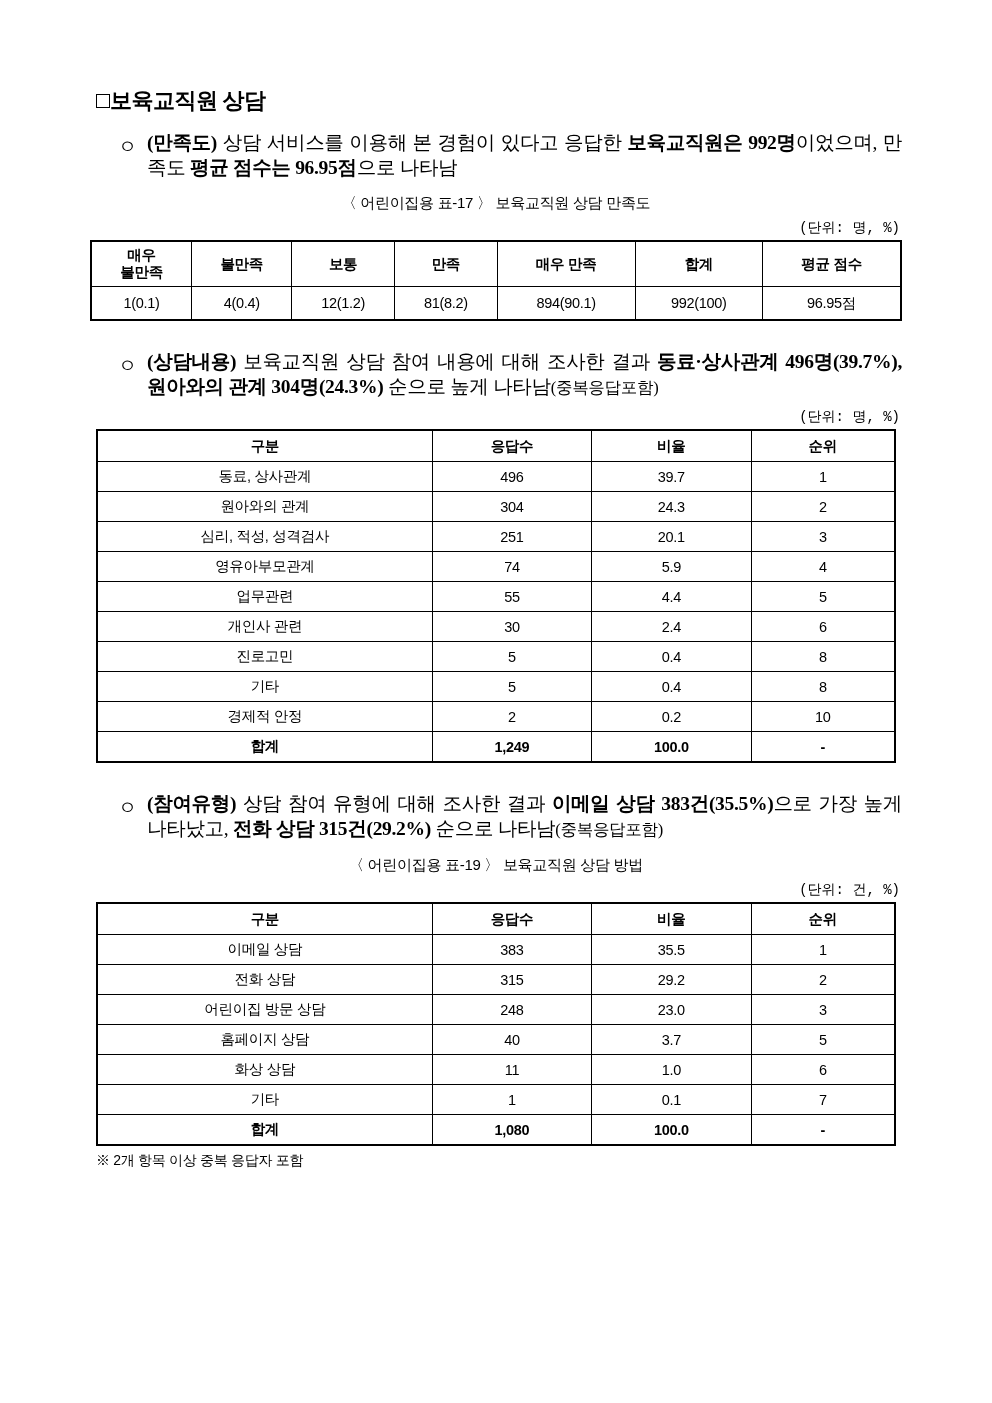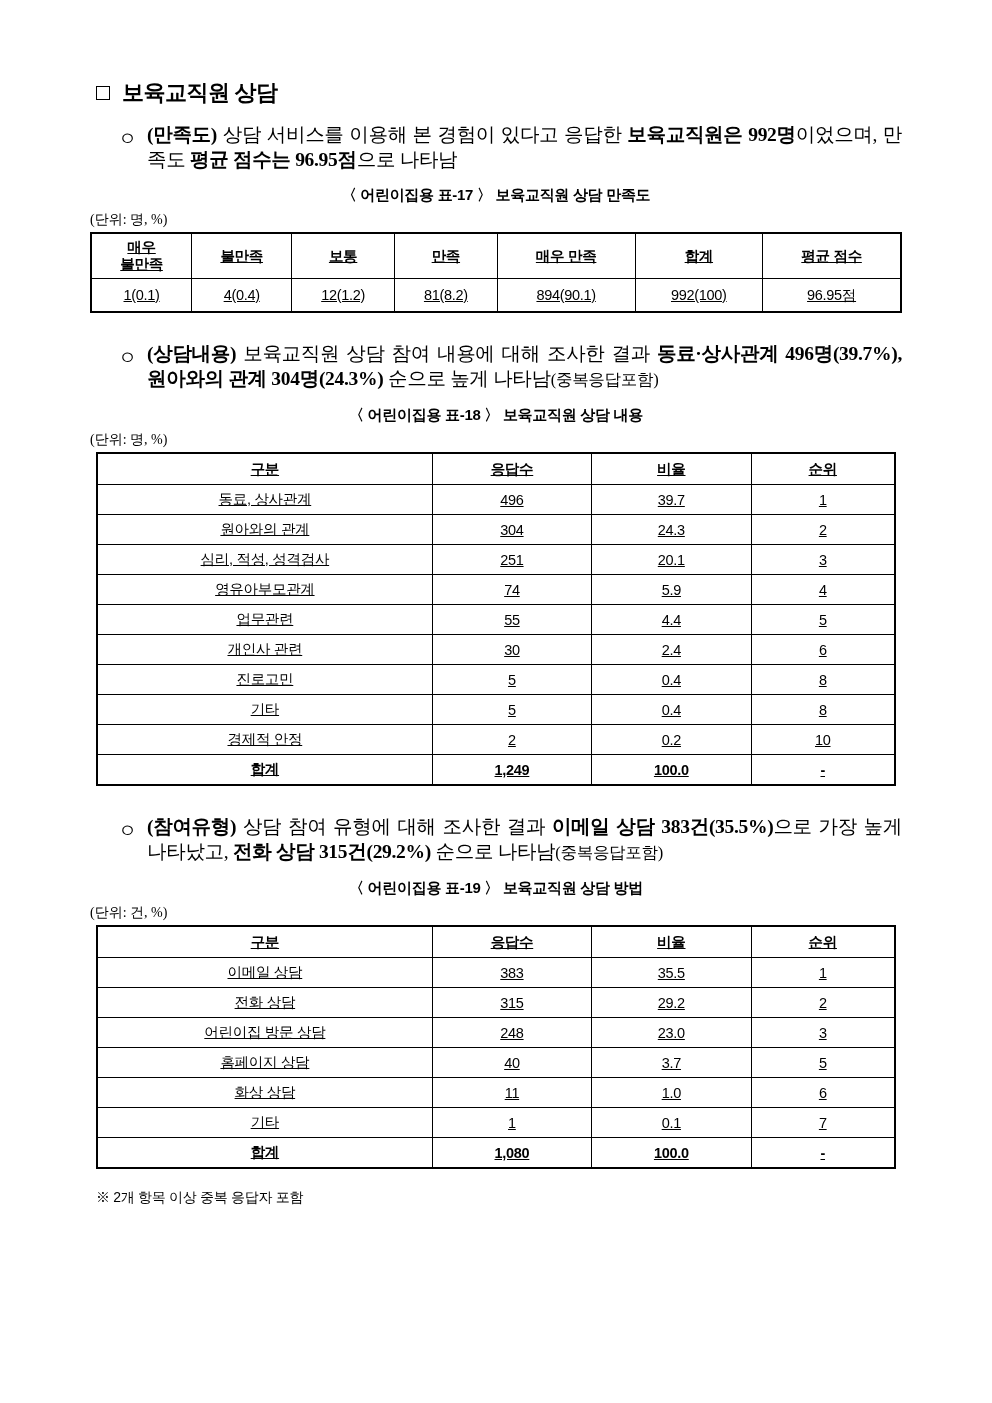--- a/index.html
+++ b/index.html
@@ -19,24 +19,23 @@
     min-height: 1403px;
     box-sizing: border-box;
     padding: 78px 90px 40px 90px;
   }
 
   
   .section-title {
     font-size: 22px;
     font-weight: bold;
     letter-spacing: -0.5px;
-    margin: 0 0 14px 6px;
+    margin: 8px 0 14px 6px;
     display: flex;
     align-items: center;
-    gap: 12px;
   }
   .sq {
     display: inline-block;
     width: 14px;
     height: 14px;
     border: 1.6px solid #000;
     box-sizing: border-box;
   }
 
   .bullet-block {
@@ -58,29 +57,30 @@
     letter-spacing: -0.3px;
     flex: 1 1 auto;
   }
   .bullet-text b { font-weight: bold; }
   .small-inline { font-size: 16.5px; }
 
   
   .tbl-caption {
     text-align: center;
     font-size: 15px;
-    font-weight: bold;
+    font-weight: normal;
     letter-spacing: -0.3px;
     margin: 14px 0 6px 0;
     font-family: "Liberation Sans", sans-serif;
   }
   .unit-line {
+    text-align: right;
     font-size: 14px;
     margin: 0 2px 3px 0;
-    font-family: Liberation Serif, serif;
+    font-family: Liberation Mono, monospace;
   }
 
   
   table {
     border-collapse: collapse;
     width: 100%;
     font-family: "Liberation Sans", sans-serif;
   }
   table.tbl17 { width: 100%; }
   table th, table td {
@@ -94,27 +94,27 @@
     font-weight: bold;
     background: #ffffff;
   }
   .tbl17 th { height: 38px; line-height: 17px; }
   .tbl17 td { height: 26px; }
 
   .tbl-list th { height: 24px; }
   .tbl-list td { height: 23px; }
   .tbl-list tr.total-row td { font-weight: bold; }
 
-  .outer-wrap { border: 1.6px solid #000; text-decoration: underline; }
+  .outer-wrap { border: 1.6px solid #000; }
   .outer-wrap table th, .outer-wrap table td { border: 1px solid #000; }
 
   .footnote {
     font-size: 14px;
     font-family: "Liberation Sans", sans-serif;
-    margin: 20px 0 0 6px;
+    margin: 6px 0 0 6px;
     letter-spacing: -0.3px;
   }
 </style>
 </head>
 <body>
 
 <div class="page">
 
   <h1 class="section-title">
     <span class="sq"></span>
@@ -161,21 +161,20 @@
     </table>
   </div>
 
   <div class="bullet-block" style="margin-top:28px;">
     <span class="bullet-mark">ㅇ</span>
     <div class="bullet-text">
       <b>(상담내용)</b> 보육교직원 상담 참여 내용에 대해 조사한 결과 <b>동료·상사관계 496명(39.7%), 원아와의 관계 304명(24.3%)</b> 순으로 높게 나타남<span class="small-inline">(중복응답포함)</span>
     </div>
   </div>
 
-  <div class="tbl-caption">〈 어린이집용 표-18 〉 보육교직원 상담 내용</div>
   <div class="unit-line">(단위: 명, %)</div>
 
   <div class="outer-wrap" style="margin: 0 6px;">
     <table class="tbl-list">
       <thead>
         <tr>
           <th style="width:42%">구분</th>
           <th style="width:20%">응답수</th>
           <th style="width:20%">비율</th>
           <th style="width:18%">순위</th>

